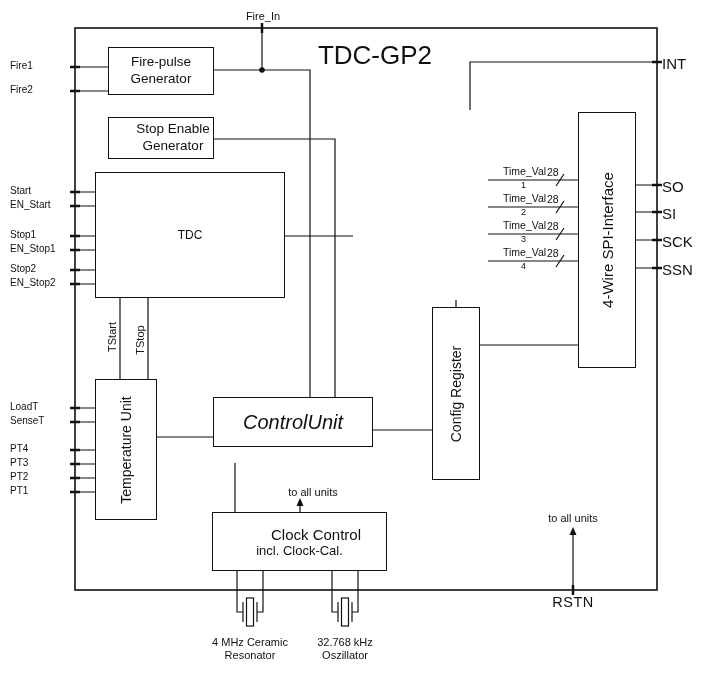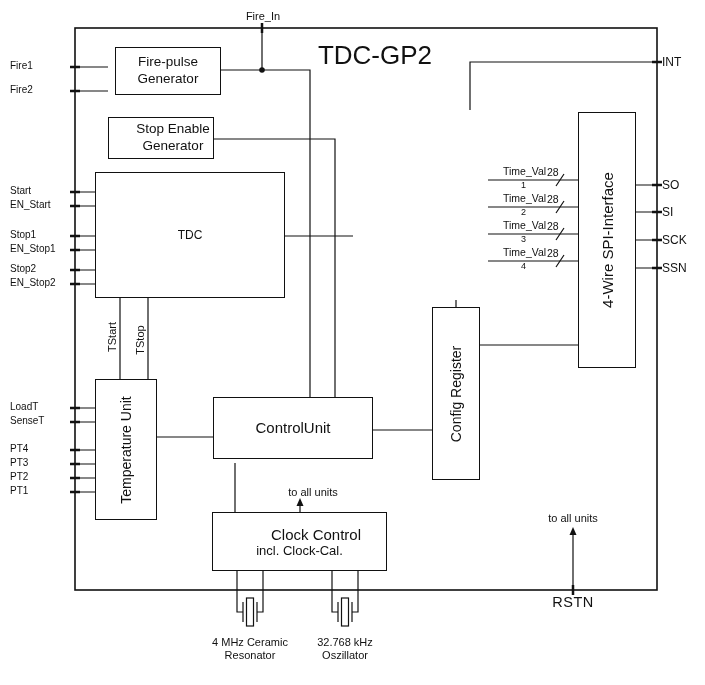--- a/index.html
+++ b/index.html
@@ -14,21 +14,21 @@
     display:flex;align-items:center;justify-content:center;text-align:center;
     box-sizing:border-box;
   }
   .blabel{white-space:pre-line;line-height:1.25;}
   .vtext{
     position:absolute;left:50%;top:50%;
     transform:translate(-50%,-50%) rotate(-90deg);
     white-space:nowrap;
   }
   .pin-l{position:absolute;left:10px;width:60px;font-size:10px;}
-  .pin-r{position:absolute;left:662px;font-size:12px;}
+  .pin-r{position:absolute;left:662px;font-size:15px;}
   .tinytext{font-size:11px;}
   .rlabel{
     position:absolute;transform:rotate(-90deg);transform-origin:center;
     white-space:nowrap;font-size:11px;text-align:center;
   }
   .busgrp{position:absolute;width:88px;height:28px;font-size:10.5px;}
   .busname{position:absolute;left:13px;top:0;}
   .busindex{position:absolute;left:31px;top:15px;font-size:9px;}
   .buswidth{position:absolute;left:57px;top:1px;}
   .centered{text-align:center;white-space:pre-line;line-height:1.2;}
@@ -59,21 +59,21 @@
     <polygon points="300,498 296.5,506 303.5,506" fill="#111"></polygon>
     <polygon points="573,527 569.5,535 576.5,535" fill="#111"></polygon>
 
     <path d="M237 571V612H243M263 571V612H257M243 602V622M257 602V622M332 571V612H338M358 571V612H352M338 602V622M352 602V622" stroke="#111" stroke-width="1.2" fill="none"></path>
     <rect x="246.5" y="598" width="7" height="28" fill="#fff" stroke="#111" stroke-width="1.2"></rect>
     <rect x="341.5" y="598" width="7" height="28" fill="#fff" stroke="#111" stroke-width="1.2"></rect>
   </svg>
 
   <div class="abs" style="left:300px;top:40px;width:150px;text-align:center;font-size:26px;font-weight:500;">TDC-GP2</div>
 
-  <div class="block" style="left:108px;top:47px;width:106px;height:48px;font-size:13.5px;margin-left:7px;">
+  <div class="block" style="left:108px;top:47px;width:106px;height:48px;font-size:13.5px;">
     <span class="blabel">Fire-pulse
 Generator</span>
   </div>
 
   <div class="block" style="left:108px;top:117px;width:106px;height:42px;font-size:13.5px;padding-left:24px;">
     <span class="blabel">Stop Enable
 Generator</span>
   </div>
 
   <div class="block" style="left:95px;top:172px;width:190px;height:126px;font-size:12px;">
@@ -82,21 +82,21 @@
 
 
   <div class="block" style="left:578px;top:112px;width:58px;height:256px;font-size:15px;">
     <span class="vtext">4-Wire SPI-Interface</span>
   </div>
 
   <div class="block" style="left:432px;top:307px;width:48px;height:173px;font-size:14px;">
     <span class="vtext">Config Register</span>
   </div>
 
-  <div class="block" style="left:213px;top:397px;width:160px;height:62px;font-size:15px;">
+  <div class="block" style="left:213px;top:397px;width:160px;height:50px;font-size:20px;font-style:italic;">
     <span class="blabel">ControlUnit</span>
   </div>
 
   <div class="block" style="left:95px;top:379px;width:62px;height:141px;font-size:14px;">
     <span class="vtext">Temperature Unit</span>
   </div>
 
   <div class="block" style="left:212px;top:512px;width:175px;height:59px;flex-direction:column;">
     <span style="font-size:15px;margin-left:33px;">Clock Control</span>
     <span style="font-size:13px;">incl. Clock-Cal.</span>

